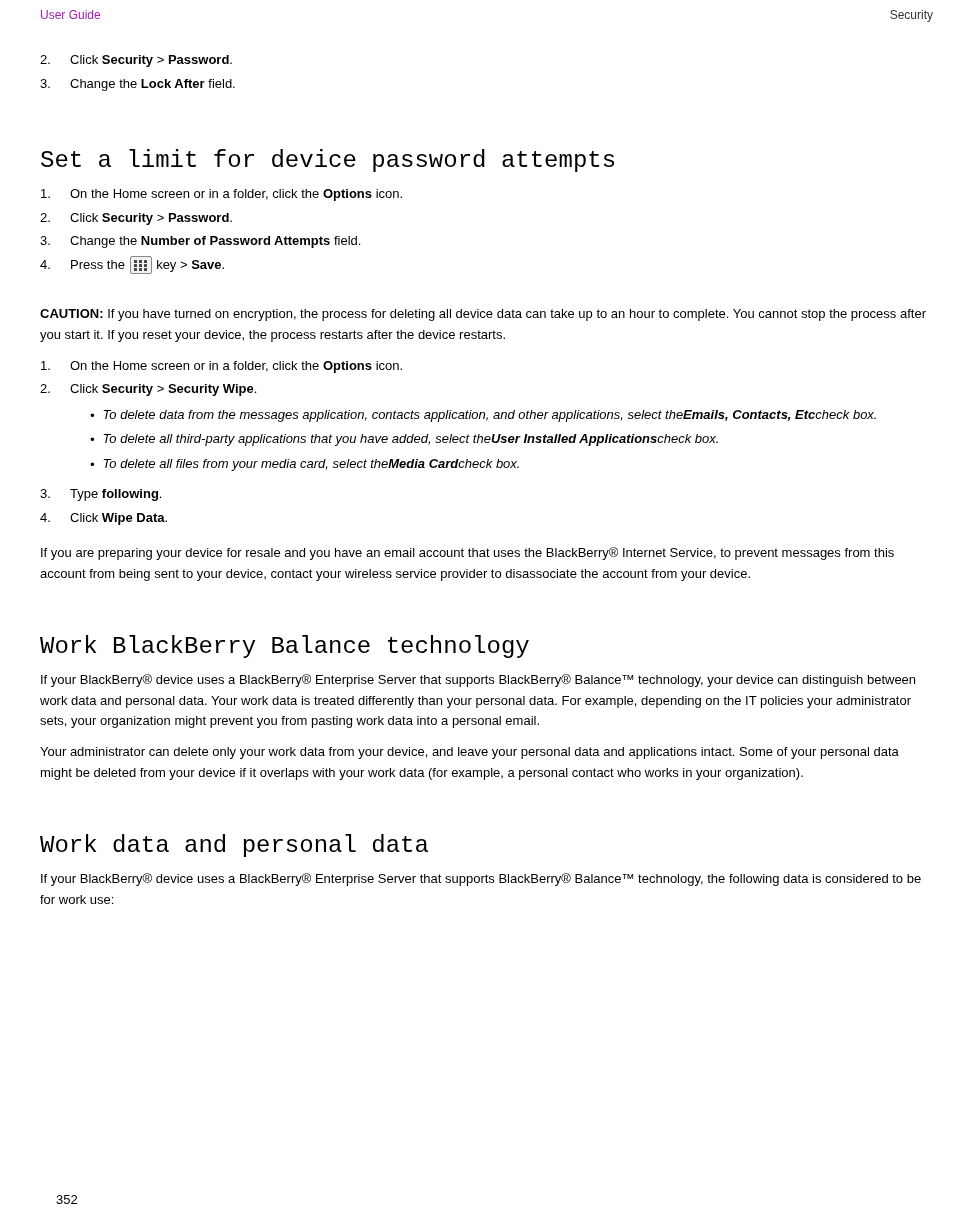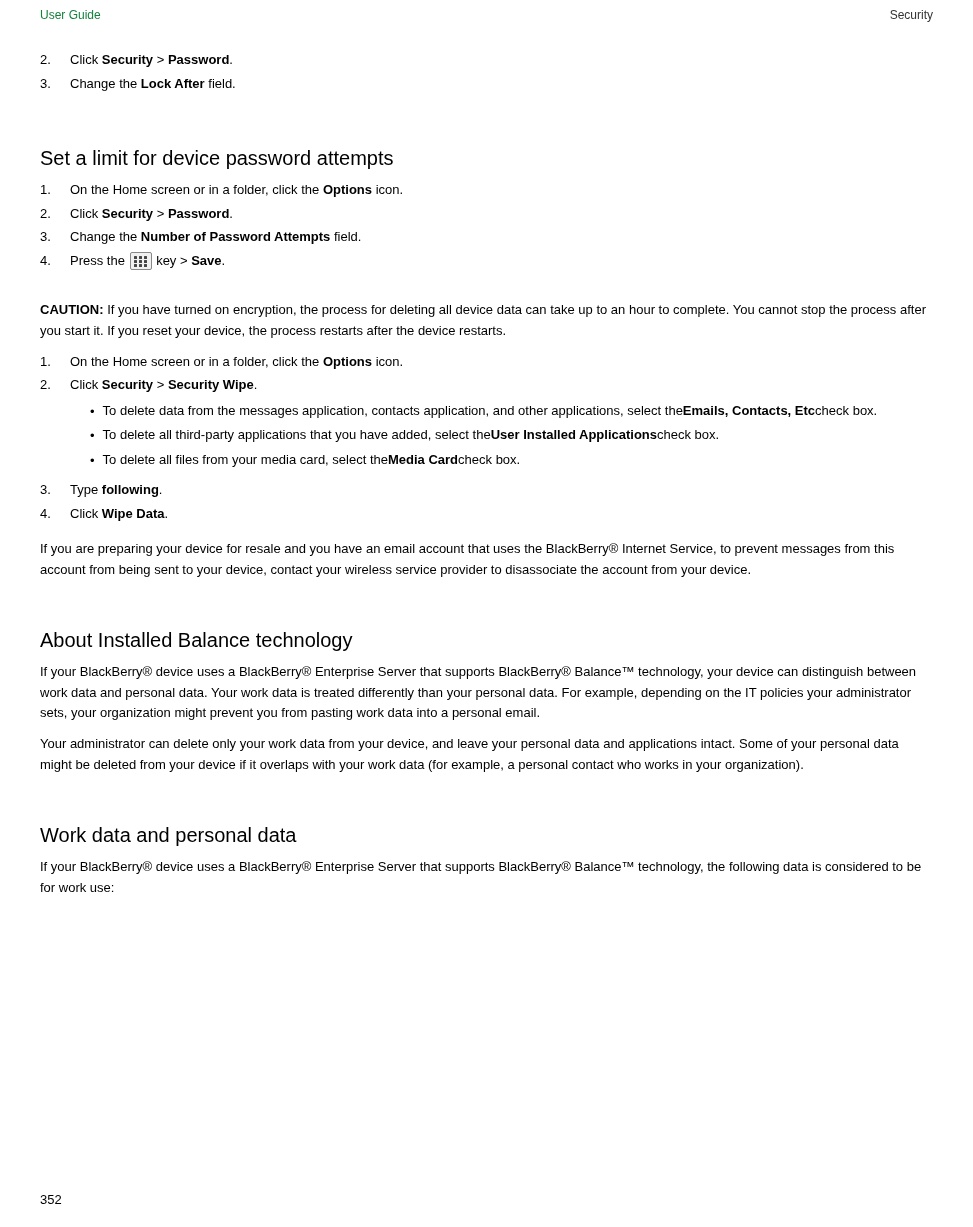--- a/index.html
+++ b/index.html
@@ -21,21 +21,21 @@
     .page-header {
       display: flex;
       justify-content: space-between;
       align-items: flex-start;
       padding: 8px 40px 8px 40px;
       border-bottom: none;
     }
 
     .page-header-left {
       font-size: 12px;
-      color: #15803d;
+      color: #a21caf;
     }
 
     .page-header-right {
       font-size: 12px;
       color: #333;
     }
 
     .page-content {
       padding: 20px 40px 40px 40px;
     }
@@ -57,22 +57,22 @@
       font-size: 13px;
     }
 
     .step-content {
       flex: 1;
       font-size: 13px;
       line-height: 1.5;
     }
 
     .section-heading {
-      font-family: Liberation Sans, sans-serif;
-      font-size: 20px;
+      font-family: Liberation Mono, monospace;
+      font-size: 24px;
       font-weight: 300;
       color: #000;
       margin: 24px 0 10px 0;
       border-bottom: none;
     }
 
     .body-text {
       font-size: 13px;
       line-height: 1.6;
       margin-bottom: 10px;
@@ -84,20 +84,21 @@
       margin-bottom: 10px;
     }
 
     .bold {
       font-weight: bold;
     }
 
     .bullet-list {
       list-style: none;
       margin: 6px 0 6px 20px;
+      font-style: italic;
     }
 
     .bullet-list li {
       display: flex;
       align-items: flex-start;
       margin-bottom: 4px;
       font-size: 13px;
       line-height: 1.5;
     }
 
@@ -131,21 +132,21 @@
     .menu-key-dot {
       width: 3px;
       height: 3px;
       background: #444;
       border-radius: 0.5px;
     }
 
     .page-footer {
       position: absolute;
       bottom: 20px;
-      left: 40px;
+      left: 56px;
       font-size: 13px;
     }
 
     .divider-space {
       height: 14px;
     }
   </style>
 </head>
 <body>
 
@@ -225,21 +226,21 @@
       <span class="step-content">Type <span class="bold">following</span>.</span>
     </li>
     <li>
       <span class="step-num">4.</span>
       <span class="step-content">Click <span class="bold">Wipe Data</span>.</span>
     </li>
   </ol>
   <p class="body-text">If you are preparing your device for resale and you have an email account that uses the BlackBerry® Internet Service, to prevent messages from this account from being sent to your device, contact your wireless service provider to disassociate the account from your device.</p>
 
   <div class="divider-space"></div>
-  <h2 class="section-heading">About Installed Balance technology</h2>
+  <h2 class="section-heading">Work BlackBerry Balance technology</h2>
   <p class="body-text">If your BlackBerry® device uses a BlackBerry® Enterprise Server that supports BlackBerry® Balance™ technology, your device can distinguish between work data and personal data. Your work data is treated differently than your personal data. For example, depending on the IT policies your administrator sets, your organization might prevent you from pasting work data into a personal email.</p>
   <p class="body-text">Your administrator can delete only your work data from your device, and leave your personal data and applications intact. Some of your personal data might be deleted from your device if it overlaps with your work data (for example, a personal contact who works in your organization).</p>
 
   <div class="divider-space"></div>
   <h2 class="section-heading">Work data and personal data</h2>
   <p class="body-text">If your BlackBerry® device uses a BlackBerry® Enterprise Server that supports BlackBerry® Balance™ technology, the following data is considered to be for work use:</p>
 
 </div>
 
 <div class="page-footer">

